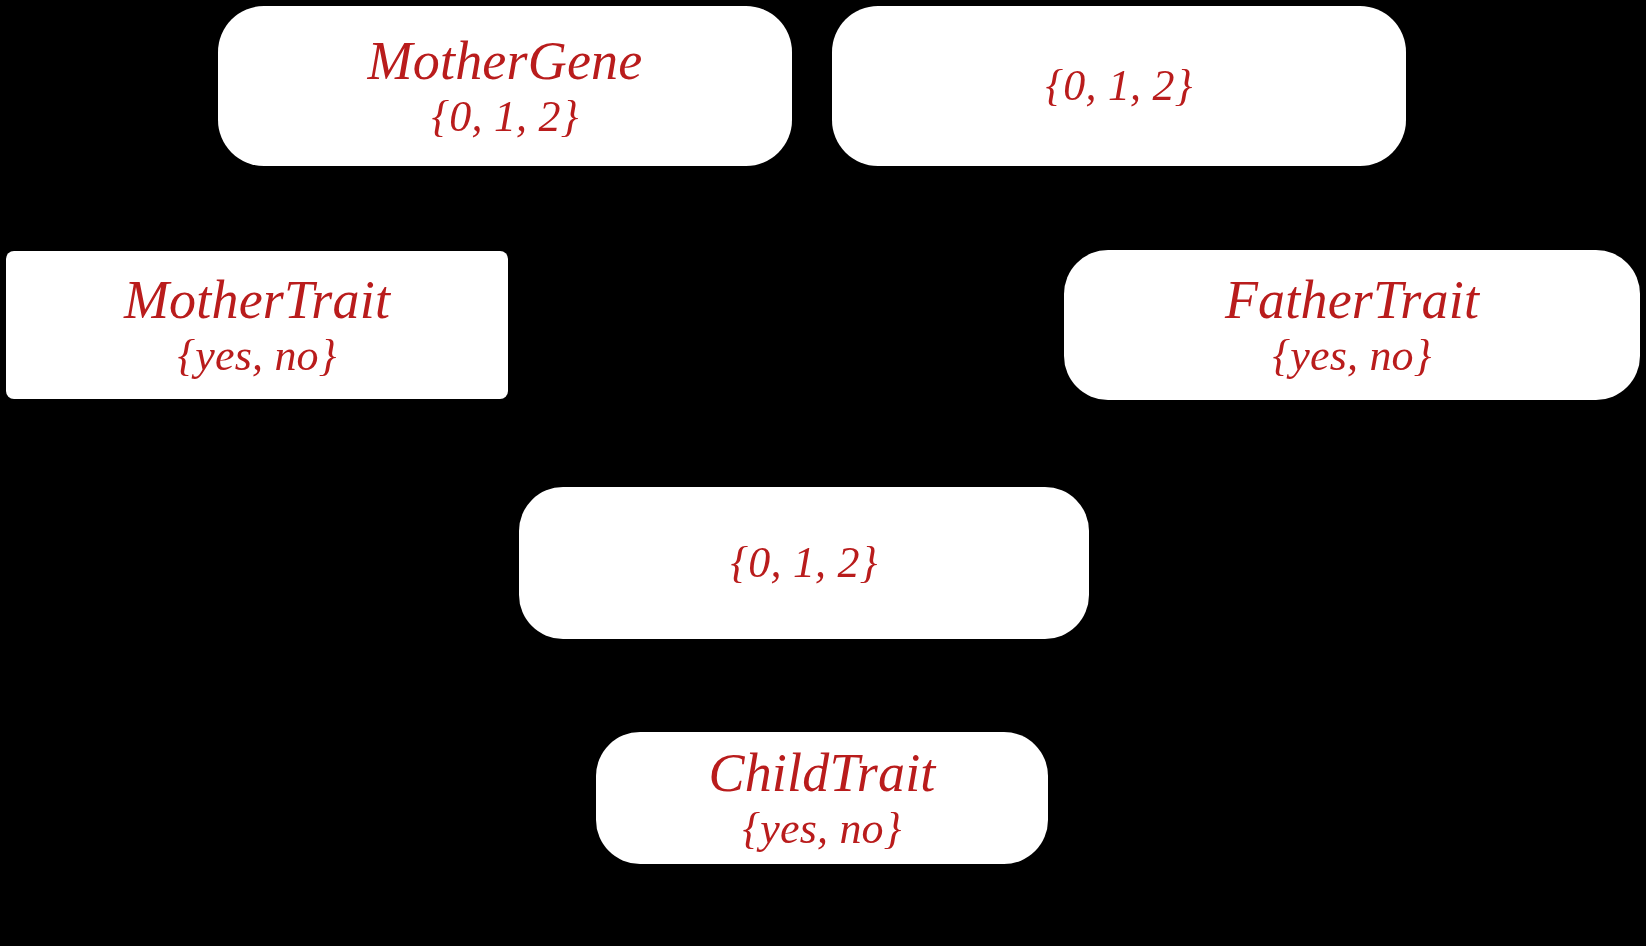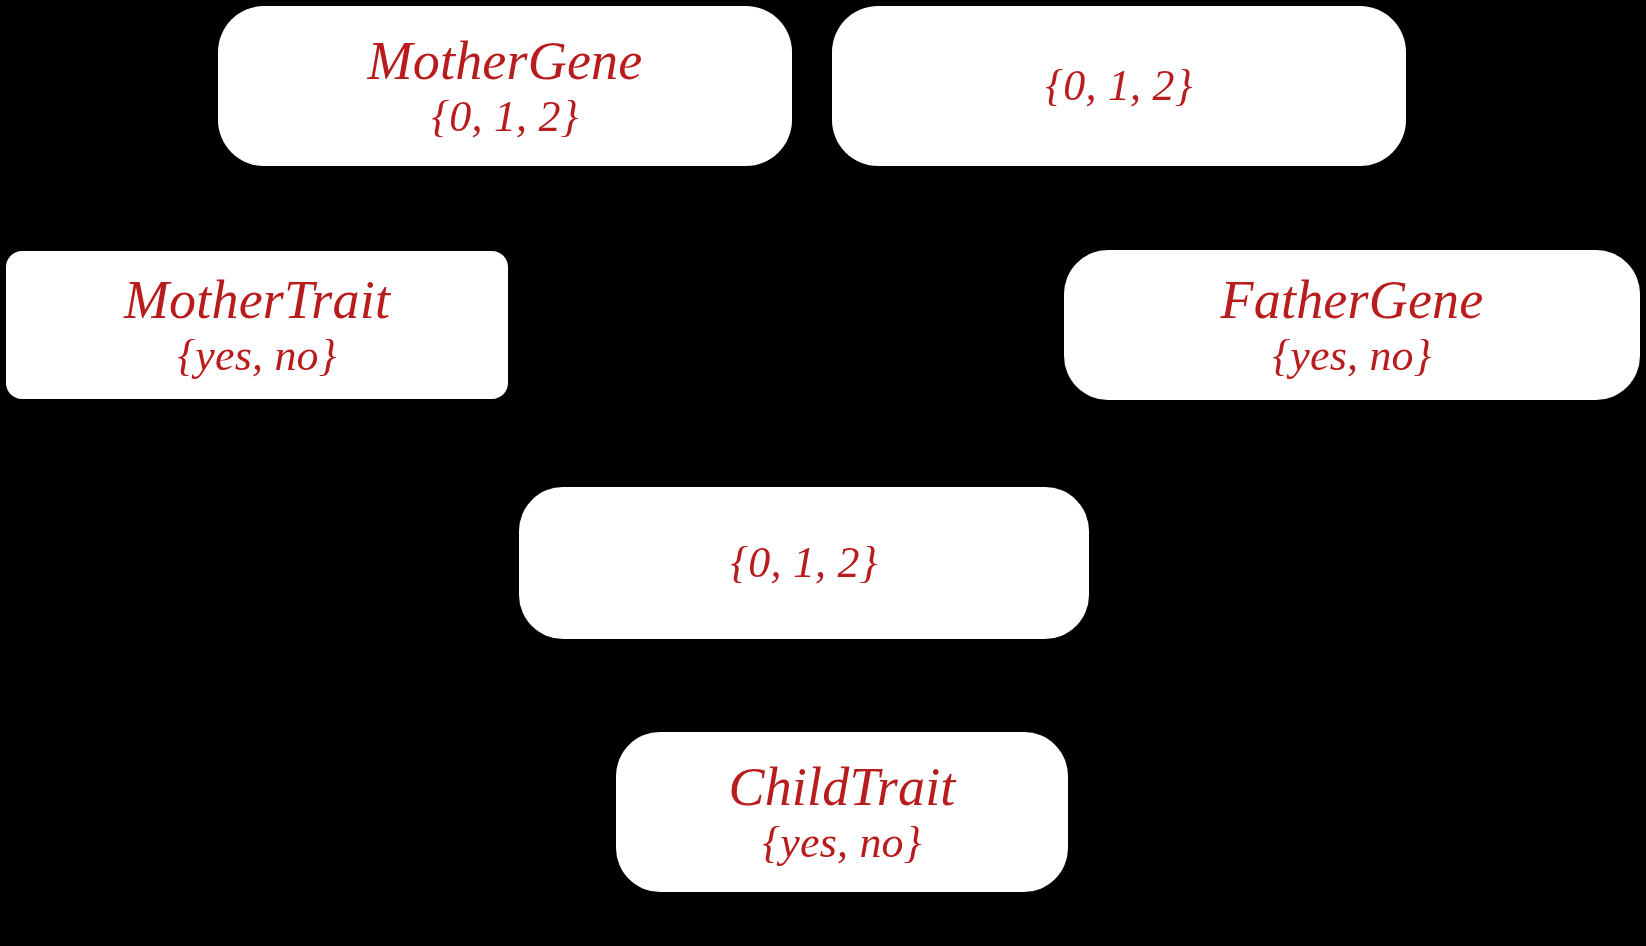--- a/index.html
+++ b/index.html
@@ -38,24 +38,24 @@
   .node .name {
     font-size: 54px;
   }
   .node .domainset {
     font-size: 44px;
   }
 
   
   #node-mother-gene  { left: 218px;  top: 6px;   width: 574px;  height: 160px; border-radius: 46px; }
   #node-father-gene  { left: 832px;  top: 6px;   width: 574px;  height: 160px; border-radius: 46px; }
-  #node-mother-trait { left: 6px;    top: 251px; width: 502px;  height: 148px; border-radius: 16px; }
+  #node-mother-trait { left: 6px;    top: 251px; width: 502px;  height: 148px; border-radius: 8px; }
   #node-father-trait { left: 1064px; top: 250px; width: 576px;  height: 150px; border-radius: 44px; }
   #node-child-gene   { left: 519px;  top: 487px; width: 570px;  height: 152px; border-radius: 44px; }
-  #node-child-trait  { left: 616px;  top: 732px; width: 452px;  height: 160px; border-radius: 44px; }
+  #node-child-trait  { left: 596px;  top: 732px; width: 452px;  height: 132px; border-radius: 44px; }
 </style>
 </head>
 <body>
 
 <div id="canvas">
 
   <div class="node" id="node-mother-gene">
     <div class="line name">MotherGene</div>
     <div class="line domainset">{0, 1, 2}</div>
   </div>
@@ -63,21 +63,21 @@
   <div class="node" id="node-father-gene">
     <div class="line domainset">{0, 1, 2}</div>
   </div>
 
   <div class="node" id="node-mother-trait">
     <div class="line name">MotherTrait</div>
     <div class="line domainset">{yes, no}</div>
   </div>
 
   <div class="node" id="node-father-trait">
-    <div class="line name">FatherGene</div>
+    <div class="line name">FatherTrait</div>
     <div class="line domainset">{yes, no}</div>
   </div>
 
   <div class="node" id="node-child-gene">
     <div class="line domainset">{0, 1, 2}</div>
   </div>
 
   <div class="node" id="node-child-trait">
     <div class="line name">ChildTrait</div>
     <div class="line domainset">{yes, no}</div>

